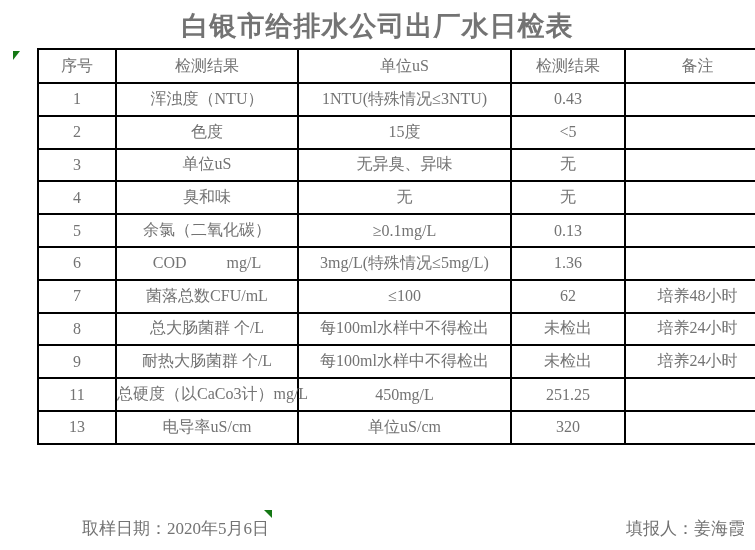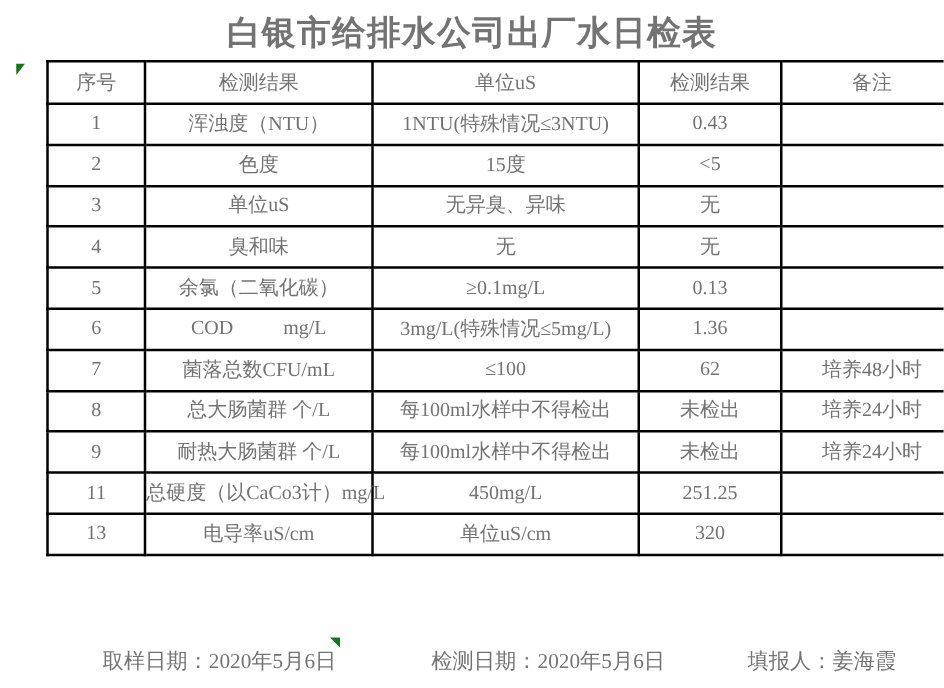--- a/index.html
+++ b/index.html
@@ -19,21 +19,21 @@
     border:2px solid #000;
     text-align:center;vertical-align:middle;
     font-size:16px;font-weight:normal;
     padding:0;white-space:pre;
   }
   table.report tr{height:32.8px;}
   table.report tr.head{height:34px;}
   .footer-item{position:absolute;top:517px;font-size:17px;white-space:pre;}
   .footer-sample{left:48px;margin-left:34px;}
   .footer-test{left:345px;}
-  .footer-reporter{left:598px;}
+  .footer-reporter{left:626px;}
   .tri{position:absolute;width:0;height:0;}
   .tri-topleft{
     left:13px;top:51px;
     border-top:9px solid #147814;border-right:7px solid transparent;
   }
   .tri-bottom{
     left:264px;top:510px;
     border-top:8px solid #147814;border-left:8px solid transparent;
   }
 </style>
@@ -141,17 +141,16 @@
           <td>320</td>
           <td></td>
         </tr>
       </tbody>
   </table>
 
   <span class="tri tri-bottom"></span>
 
   <div class="footer-item footer-sample"><span>取样日期：</span><span>2020年5月6日</span></div>
 
-  <div class="footer-item footer-test"><span>检测日期：</span><span>2020年5月6日</span></div>
 
   <div class="footer-item footer-reporter"><span>填报人：</span><span>姜海霞</span></div>
 
 </div>
 
 </body></html>

